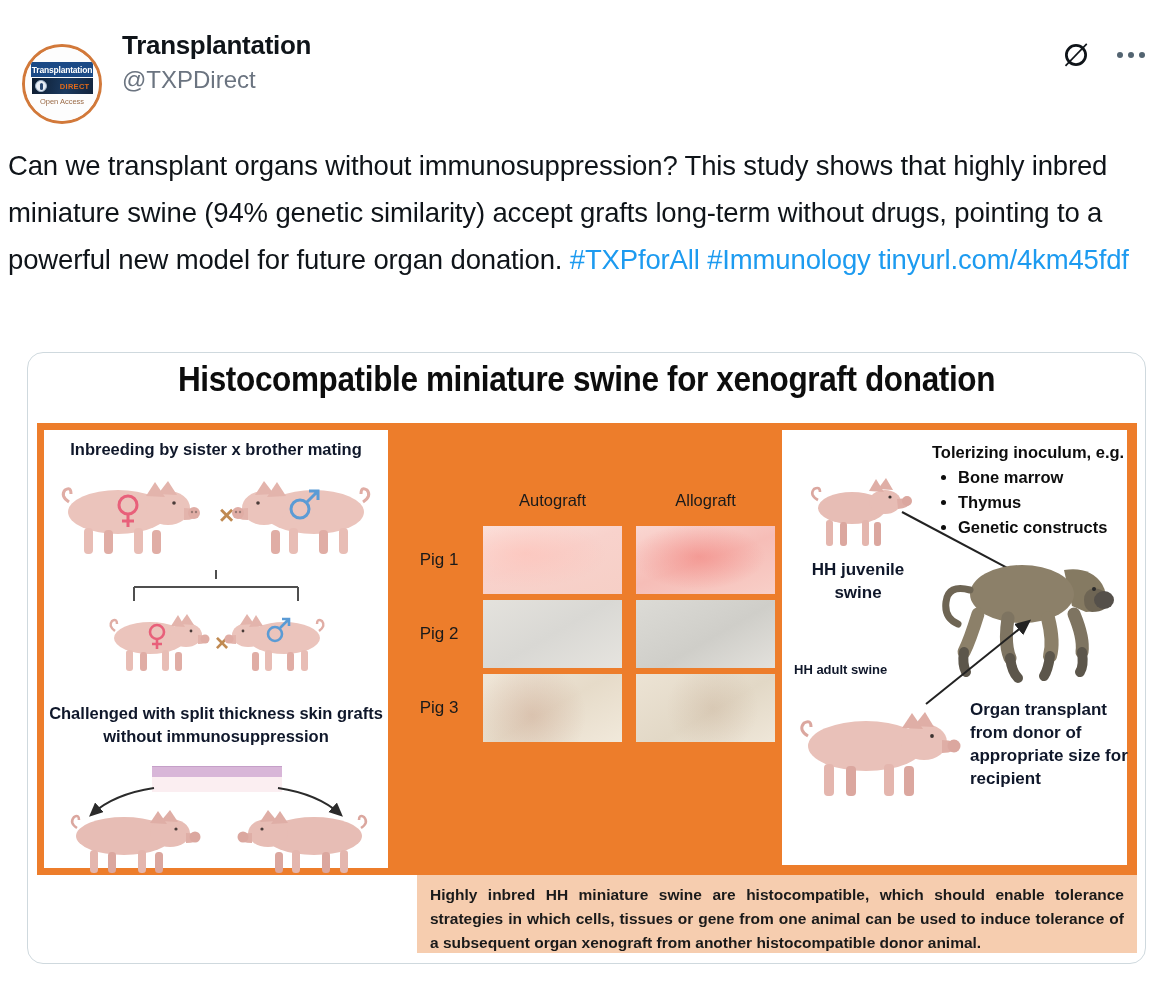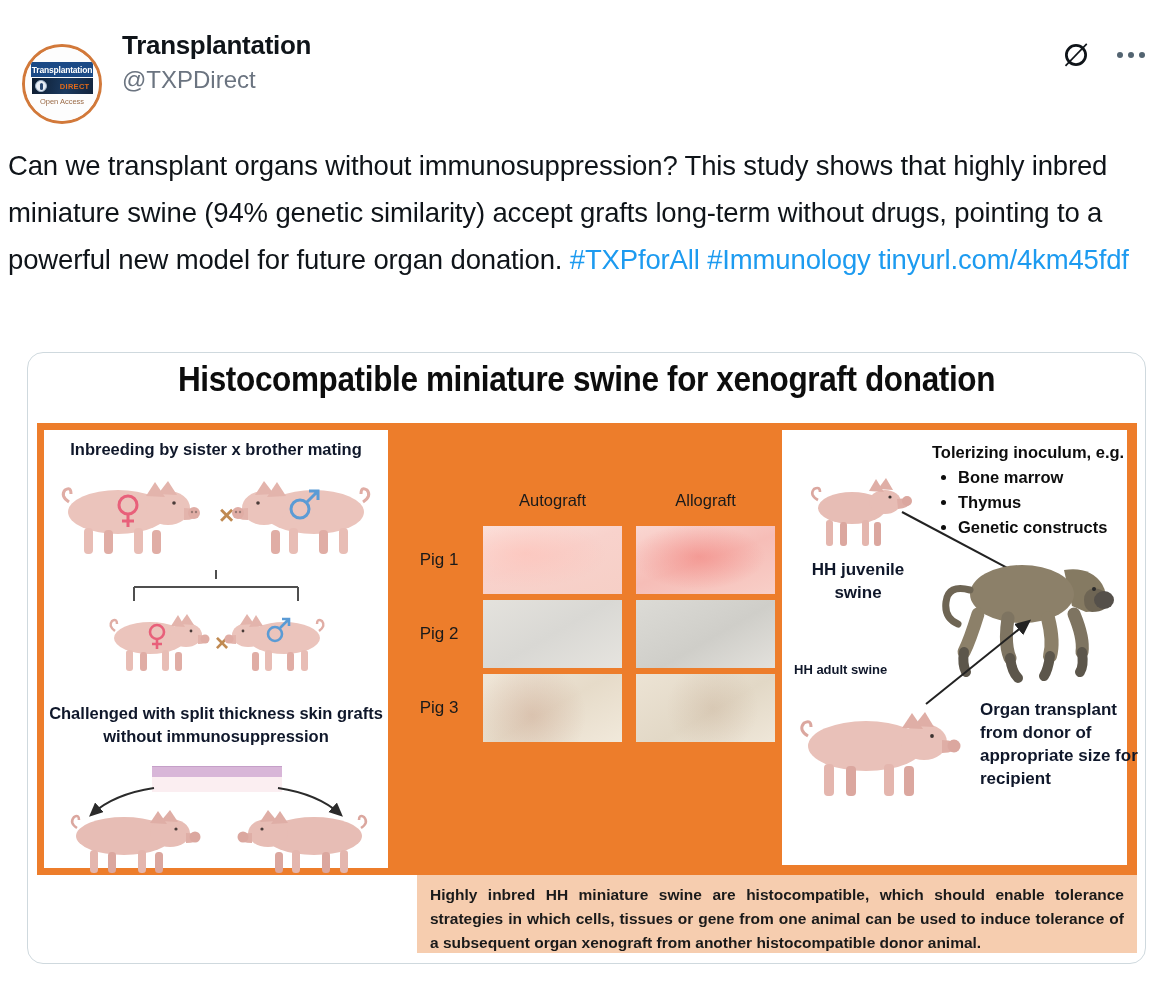--- a/index.html
+++ b/index.html
@@ -248,21 +248,21 @@
     position: absolute; left: 12px; top: 128px;
     width: 128px; text-align: center;
     font-size: 17px; line-height: 23px;
   }
   .rt-lbl-adult {
     position: absolute; left: 12px; top: 228px;
     width: 120px; 
     font-size: 13px; line-height: 23px;
   }
   .rt-organ {
-    position: absolute; left: 198px; top: 268px;
+    position: absolute; left: 188px; top: 268px;
     width: 160px;
     font-size: 17px; line-height: 23px;
   }
 
   
   .caption-band {
     position: absolute; left: 389px; top: 522px;
     width: 720px; height: 78px;
     background: #F6CDAF;
     padding: 4px 9px 0 9px;

